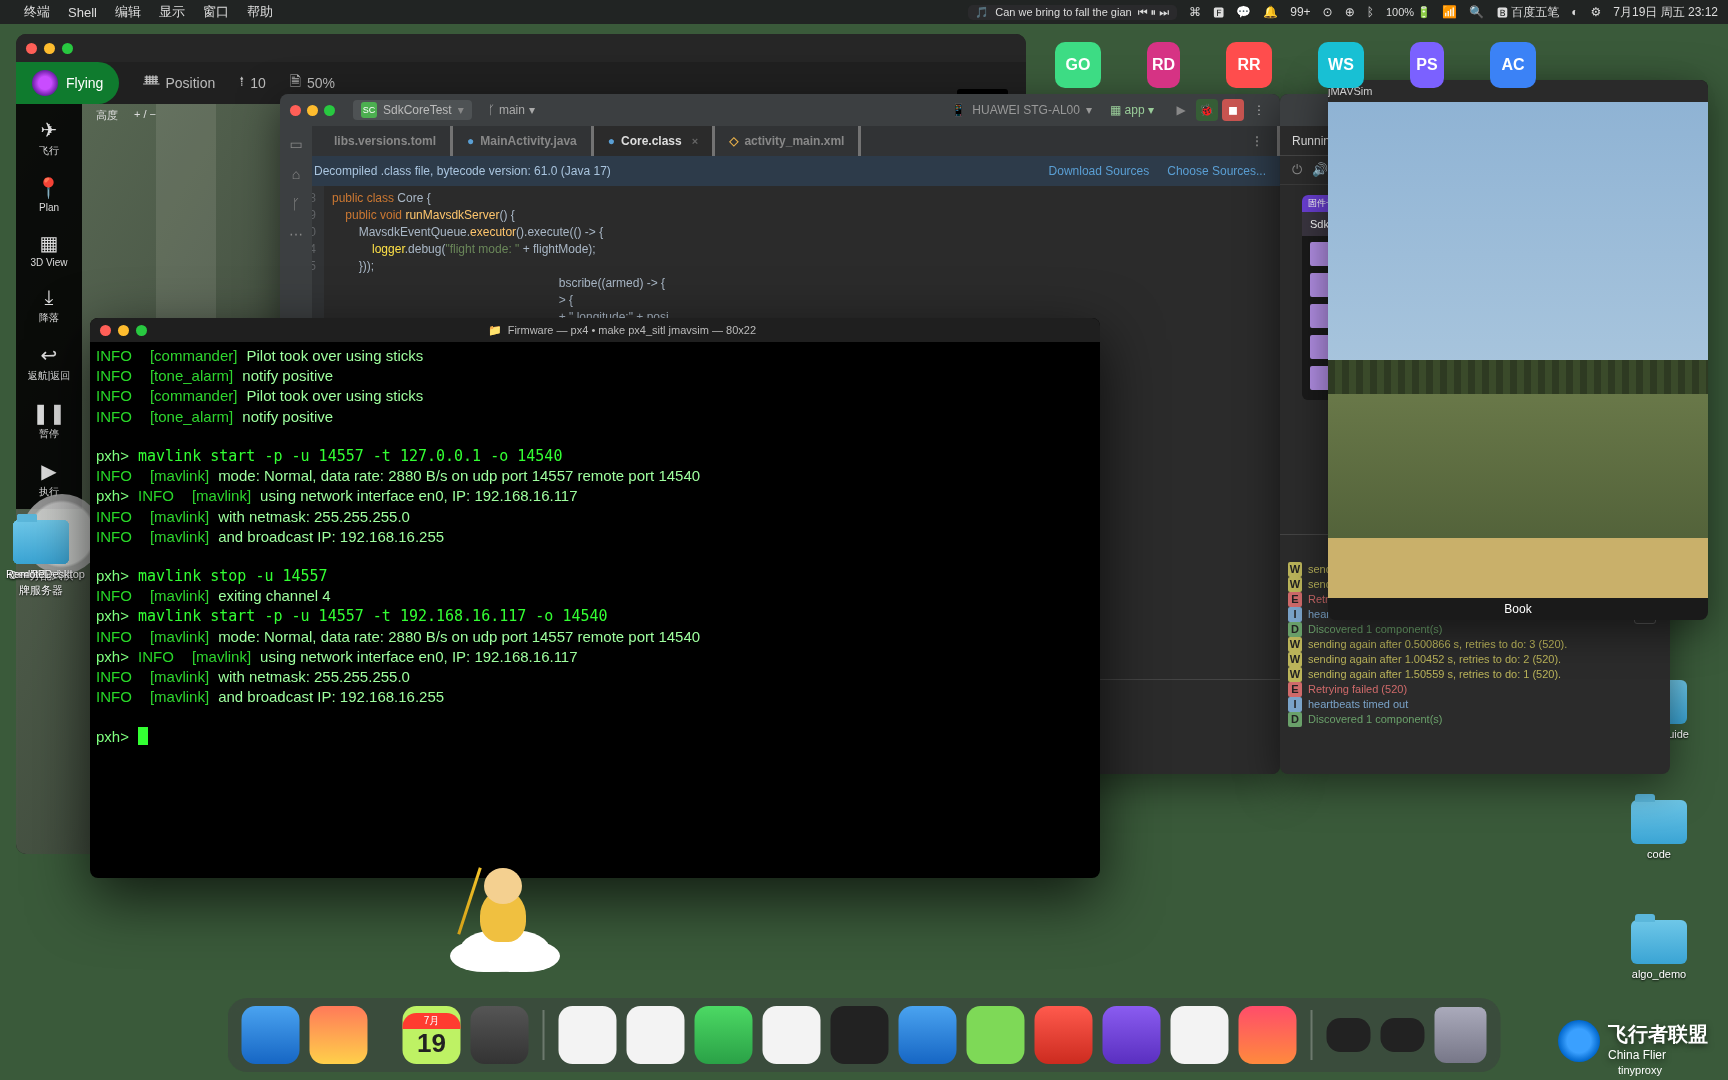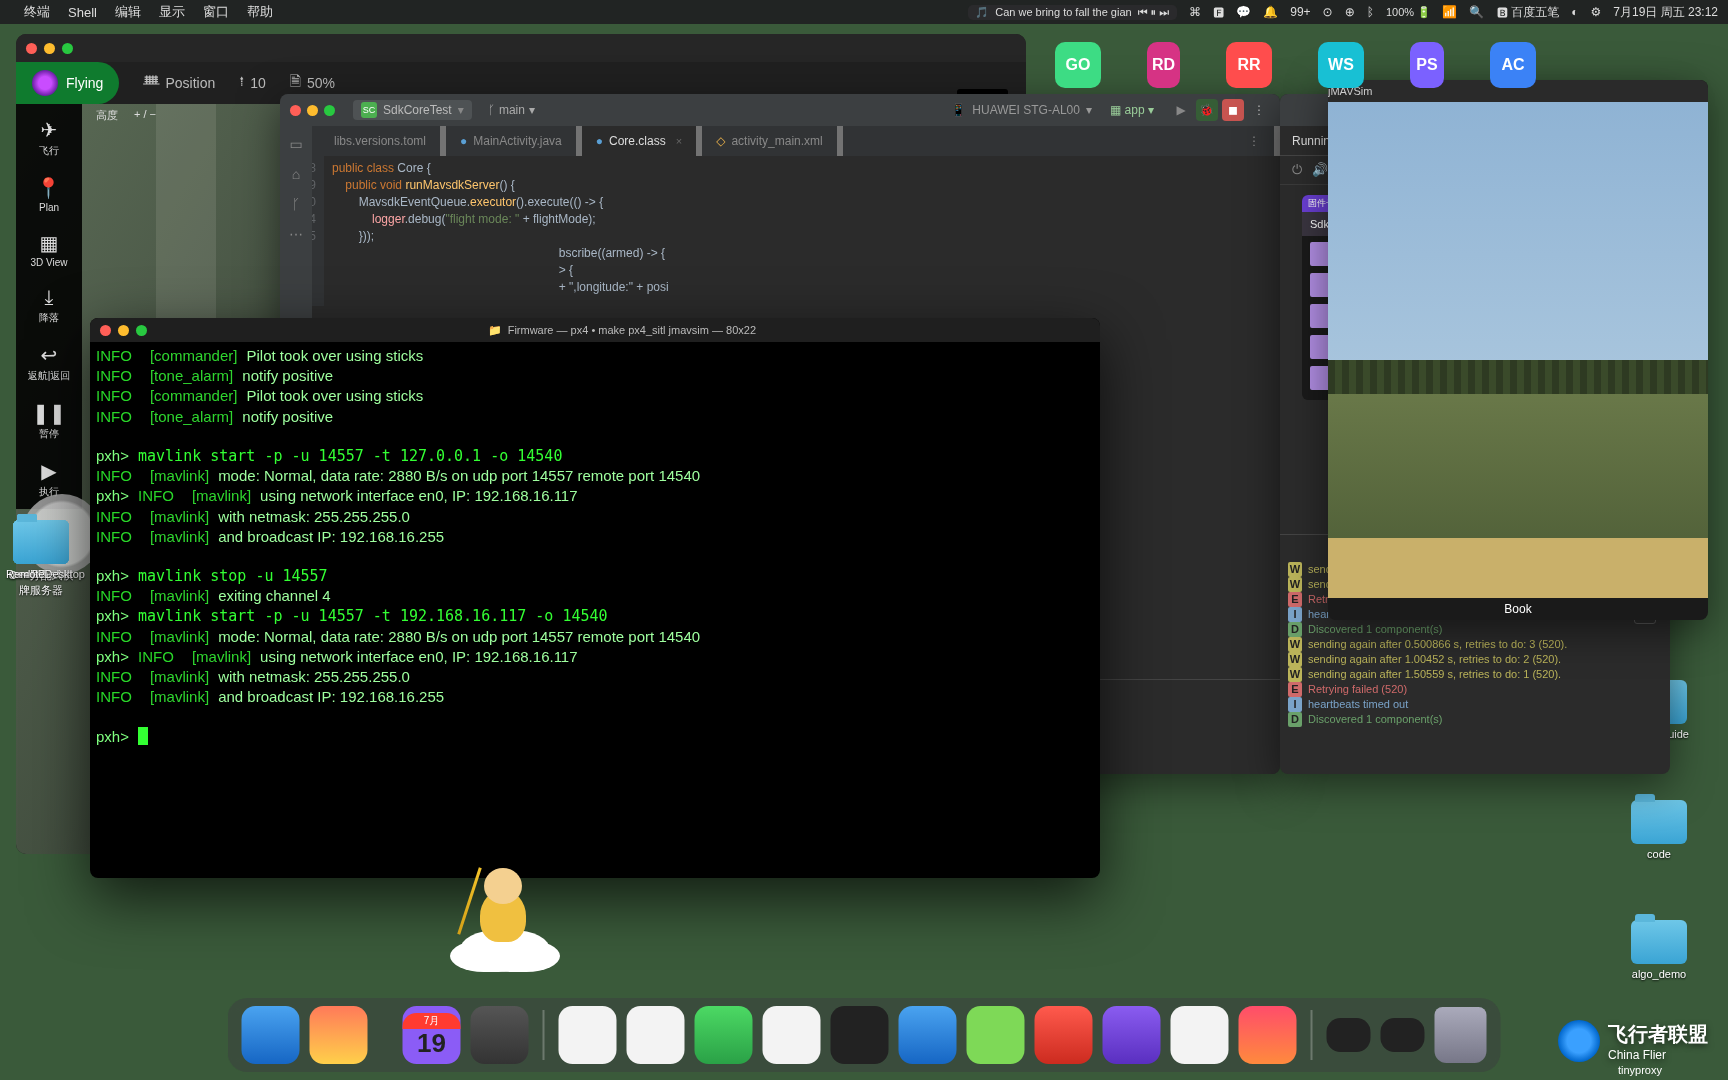--- a/index.html
+++ b/index.html
@@ -44,30 +44,30 @@
 .ide .ttl .dots { display: flex; gap: 6px; margin-right: 10px; }
 .ide .proj { background: #4e5254; border-radius: 4px; padding: 2px 8px; display: flex; align-items: center; gap: 6px; }
 .ide .proj .pic { width:16px; height:16px; background:#4caf50; border-radius:3px; font-size:9px; color:#fff; display:flex; align-items:center; justify-content:center; }
 .ide .branch { margin-left: 8px; color: #aaa; display:flex; align-items:center; gap:4px; }
 .ide .ttl .sp { flex: 1; }
 .ide .device { color:#999; display:flex; align-items:center; gap:6px; margin-right:10px; }
 .ide .runcfg { color:#9c9; margin-right:8px; }
 .ide .runbtns { display:flex; gap:4px; align-items:center; }
 .ide .rb { width:22px; height:22px; border-radius:4px; display:flex; align-items:center; justify-content:center; font-size:12px; } .ide .rb.bug{ color:#4caf50; background:#365d36 } .ide .rb.stop{ background:#c75450; color:#fff }
 .ide .tabs { height: 30px; background: #313335; display: flex; align-items: stretch; padding-left: 40px; }
-.ide .tab { padding: 0 14px; display: flex; align-items: center; gap: 6px; color: #888; border-right: 6px solid #737373; font-size: 12px; }
+.ide .tab { padding: 0 14px; display: flex; align-items: center; gap: 6px; color: #888; border-right: 3px solid #737373; font-size: 12px; font-weight: bold; }
 .ide .tab.active { background: #2b2b2b; color: #ddd; }
 .ide .tab .x { color:#666; font-size:11px; margin-left:4px; }
 .ide .banner { height: 30px; background: #2d3b4a; color: #a9c4de; display: flex; align-items: center; padding: 0 14px; gap: 8px; font-size: 12px; }
 .ide .banner .links { margin-left: auto; display: flex; gap: 18px; }
 .ide .banner .links span { color: #5a9fd4; cursor: pointer; }
 .ide .editor { display: flex; height: 150px; background: #2b2b2b; font-family: Menlo, monospace; font-size: 12px; }
 .ide .gutter { width: 44px; background: #313335; color: #606366; text-align: right; padding: 4px 8px 0 0; line-height: 17px; }
 .ide .code { padding: 4px 0 0 8px; line-height: 17px; white-space: pre; color: #a9b7c6; overflow:hidden; }
-.kw{color:#cc7832}.fn{color:#ffc66d}.str{color:#6a8759}.id{color:#fca5a5}
+.kw{color:#cc7832}.fn{color:#ffc66d}.str{color:#6a8759}.id{color:#fde047}
 .ide .leftrail { position: absolute; left: 0; top: 32px; bottom: 0; width: 32px; background: #3c3f41; display:flex; flex-direction:column; align-items:center; gap:14px; padding-top:10px; color:#888; font-size:14px; }
 .ide .logarea { position:absolute; left:32px; right:0; bottom:0; height:95px; background:#2b2b2b; border-top:1px solid #444; font-family:Menlo,monospace; font-size:11px; color:#888; padding:4px 10px; line-height:16px; overflow:hidden; }
 .ide .logarea .row { display:flex; gap:14px; }
 .ide .logarea .tag { color:#5394ec; }
 
 
 .rdpanel { position: absolute; left: 1280px; top: 94px; width: 390px; height: 680px; background: #2b2b2b; border-radius: 8px; color:#bbb; font-size:12px; box-shadow:0 10px 40px rgba(0,0,0,.5); overflow:hidden; }
 .rdpanel .hdr { height:32px; background:#3c3f41; display:flex; align-items:center; justify-content:flex-end; gap:12px; padding:0 12px; color:#999; font-size:14px; }
 .rdpanel .tabhdr { padding:6px 12px; display:flex; align-items:center; gap:10px; border-bottom:1px solid #444; }
 .rdpanel .tabhdr .t { color:#ddd; }
@@ -104,21 +104,21 @@
 .term .cursor { display:inline-block; width:10px; height:18px; background:#3f3; vertical-align:-3px; }
 
 
 .dock { position:absolute; left:50%; bottom:8px; transform:translateX(-50%); height:74px; background:rgba(60,60,65,.45); border-radius:20px; padding:6px 14px; display:flex; align-items:center; gap:10px; backdrop-filter:blur(6px); z-index:80; }
 .dock .dicon { width:58px; height:58px; border-radius:14px; background:#ddd; position:relative; }
 .dock .dicon.dark{background:#222}.dock .dicon.blue{background:linear-gradient(#4aa3f0,#1666c4)}
 .dock .dicon.green{background:linear-gradient(#4cd964,#2aa147)}.dock .dicon.red{background:linear-gradient(#ff5a4d,#cc2b1f)}
 .dock .dicon.purple{background:linear-gradient(#8a5cf0,#5a2fc0)}.dock .dicon.white{background:#f3f3f3}
 .dock .dicon.grey{background:linear-gradient(#555,#333)}.dock .sep{width:2px;height:50px;background:rgba(255,255,255,.25);margin:0 4px}
 .dock .trash { width:52px; height:56px; background:linear-gradient(#aab,#778); border-radius:8px 8px 12px 12px; }
-.dock .cal { background:#8b5cf6; display:flex; flex-direction:column; align-items:center; justify-content:center;margin-left:25px; }
+.dock .cal { background:#bef264; display:flex; flex-direction:column; align-items:center; justify-content:center;margin-left:25px; }
 .dock .cal .m{background:#ff3b30;color:#fff;font-size:10px;width:100%;text-align:center;border-radius:14px 14px 0 0;padding:1px 0}
 .dock .cal .d{color:#222;font-size:26px;font-weight:600;line-height:1.1}
 
 
 .wmark { position:absolute; right:20px; bottom:18px; color:#fff; font-size:20px; font-weight:700; text-shadow:0 2px 6px rgba(0,0,0,.6); display:flex; align-items:center; gap:8px; z-index:90; }
 .wmark .logo { width:42px; height:42px; border-radius:50%; background:radial-gradient(circle,#3aa0ff 40%,#0066cc 70%); }
 
 
 .sprite { position:absolute; left:460px; top:860px; width:90px; height:110px; z-index:85; }
 .sprite .cloud{position:absolute;bottom:0;left:0;width:90px;height:40px;background:#fff;border-radius:50%/60%;box-shadow:14px 6px 0 -4px #fff,-14px 6px 0 -4px #fff}
@@ -264,20 +264,28 @@
         <span>Core.class</span>
         <span class="x">×</span>
       </div>
     <div class="tab">
         <span style="color:#e8b04a">◇</span>
         <span>activity_main.xml</span>
       </div>
     <div style="flex:1"></div>
     <div class="tab">⋮</div>
   </div>
+  <div class="banner">
+    <span>ⓘ</span>
+    <span>Decompiled .class file, bytecode version: 61.0 (Java 17)</span>
+    <div class="links">
+      <span>Download Sources</span>
+      <span>Choose Sources...</span>
+    </div>
+  </div>
   <div class="editor">
     <div class="gutter" id="gutter">28<br>29<br>30<br>34<br>35<br>&nbsp;<br>&nbsp;<br>&nbsp;<br>&nbsp;</div>
     <div class="code" id="codearea"><span class="kw">public class</span> Core {
     <span class="kw">public void</span><span class="fn"> runMavsdkServer</span>() {
         MavsdkEventQueue.<span class="fn">executor</span>().execute(() -&gt; {
             <span class="id">logger</span>.debug(<span class="str">"flight mode: "</span> + flightMode);
         }));
                                                                     bscribe((armed) -&gt; {
                                                                     &gt; {
                                                                     + ",longitude:" + posi</div>

